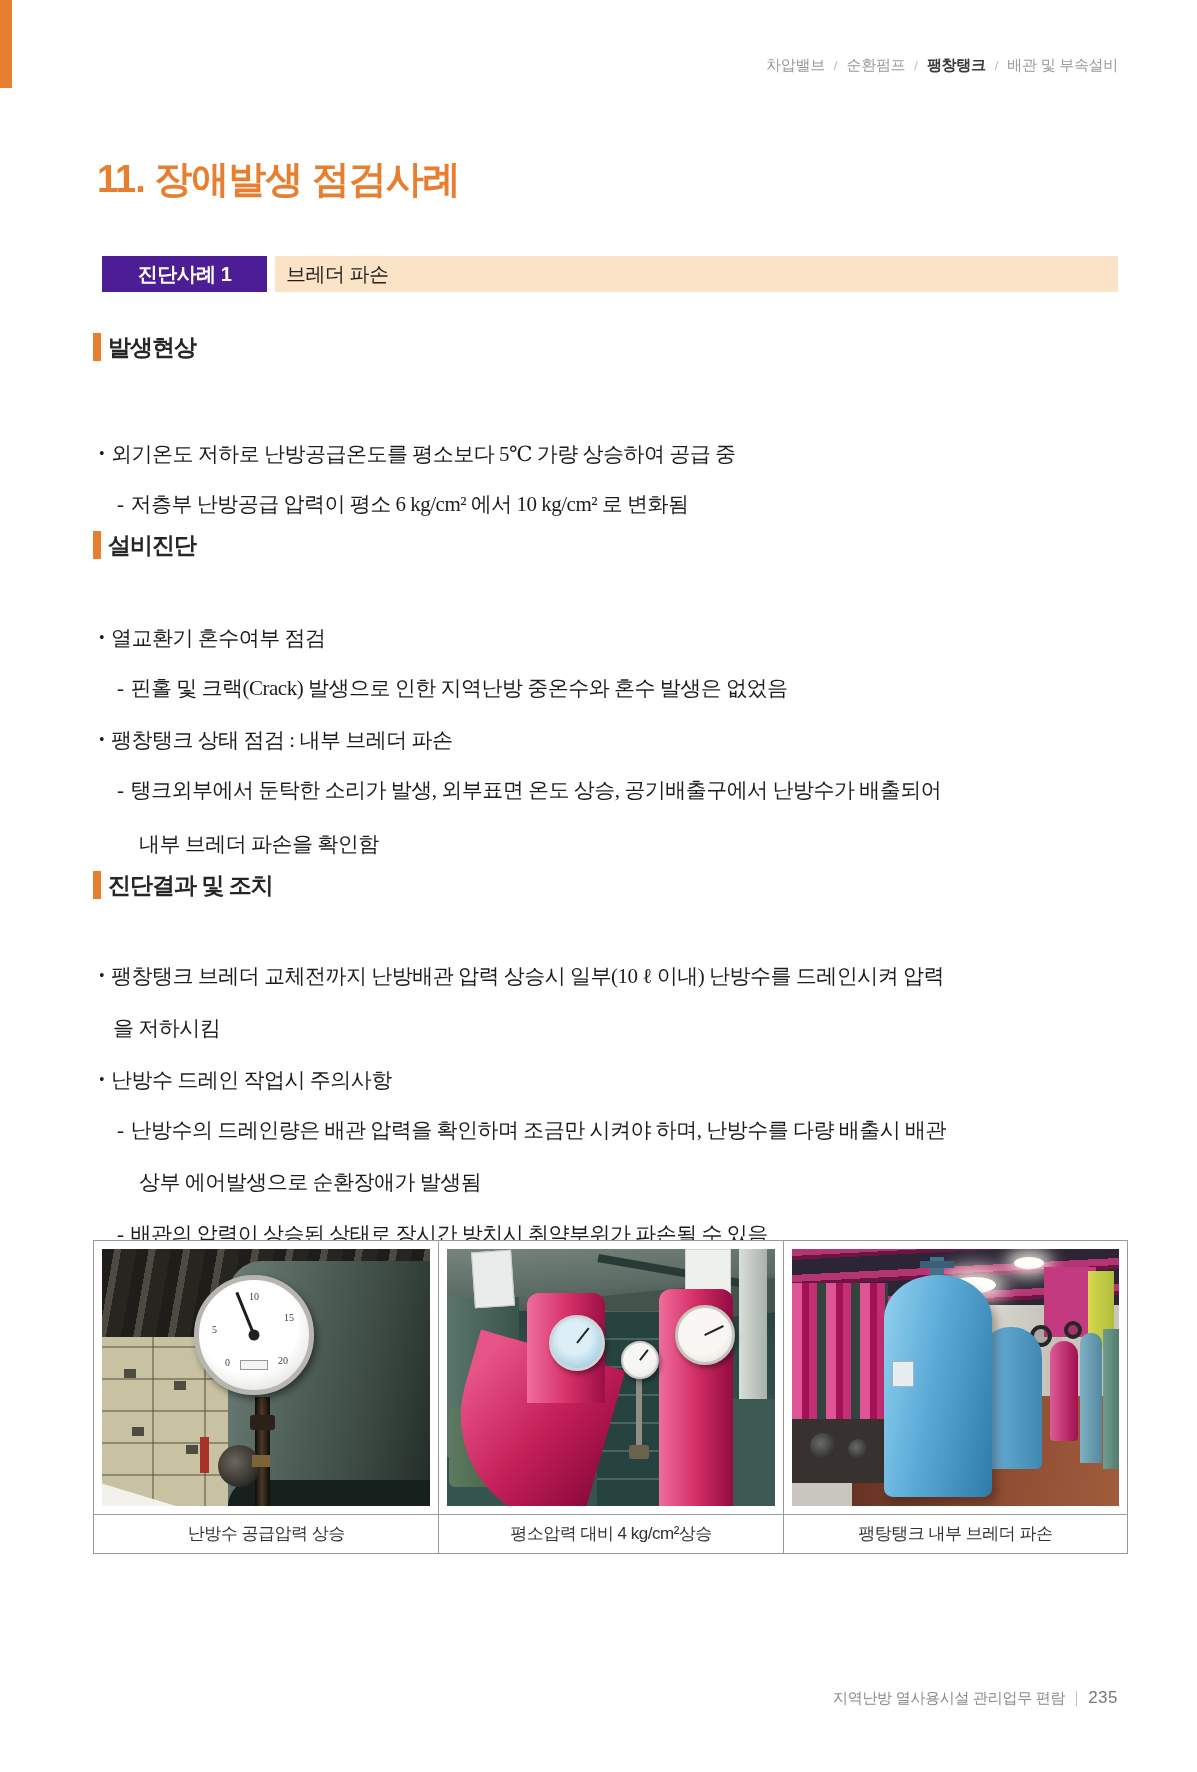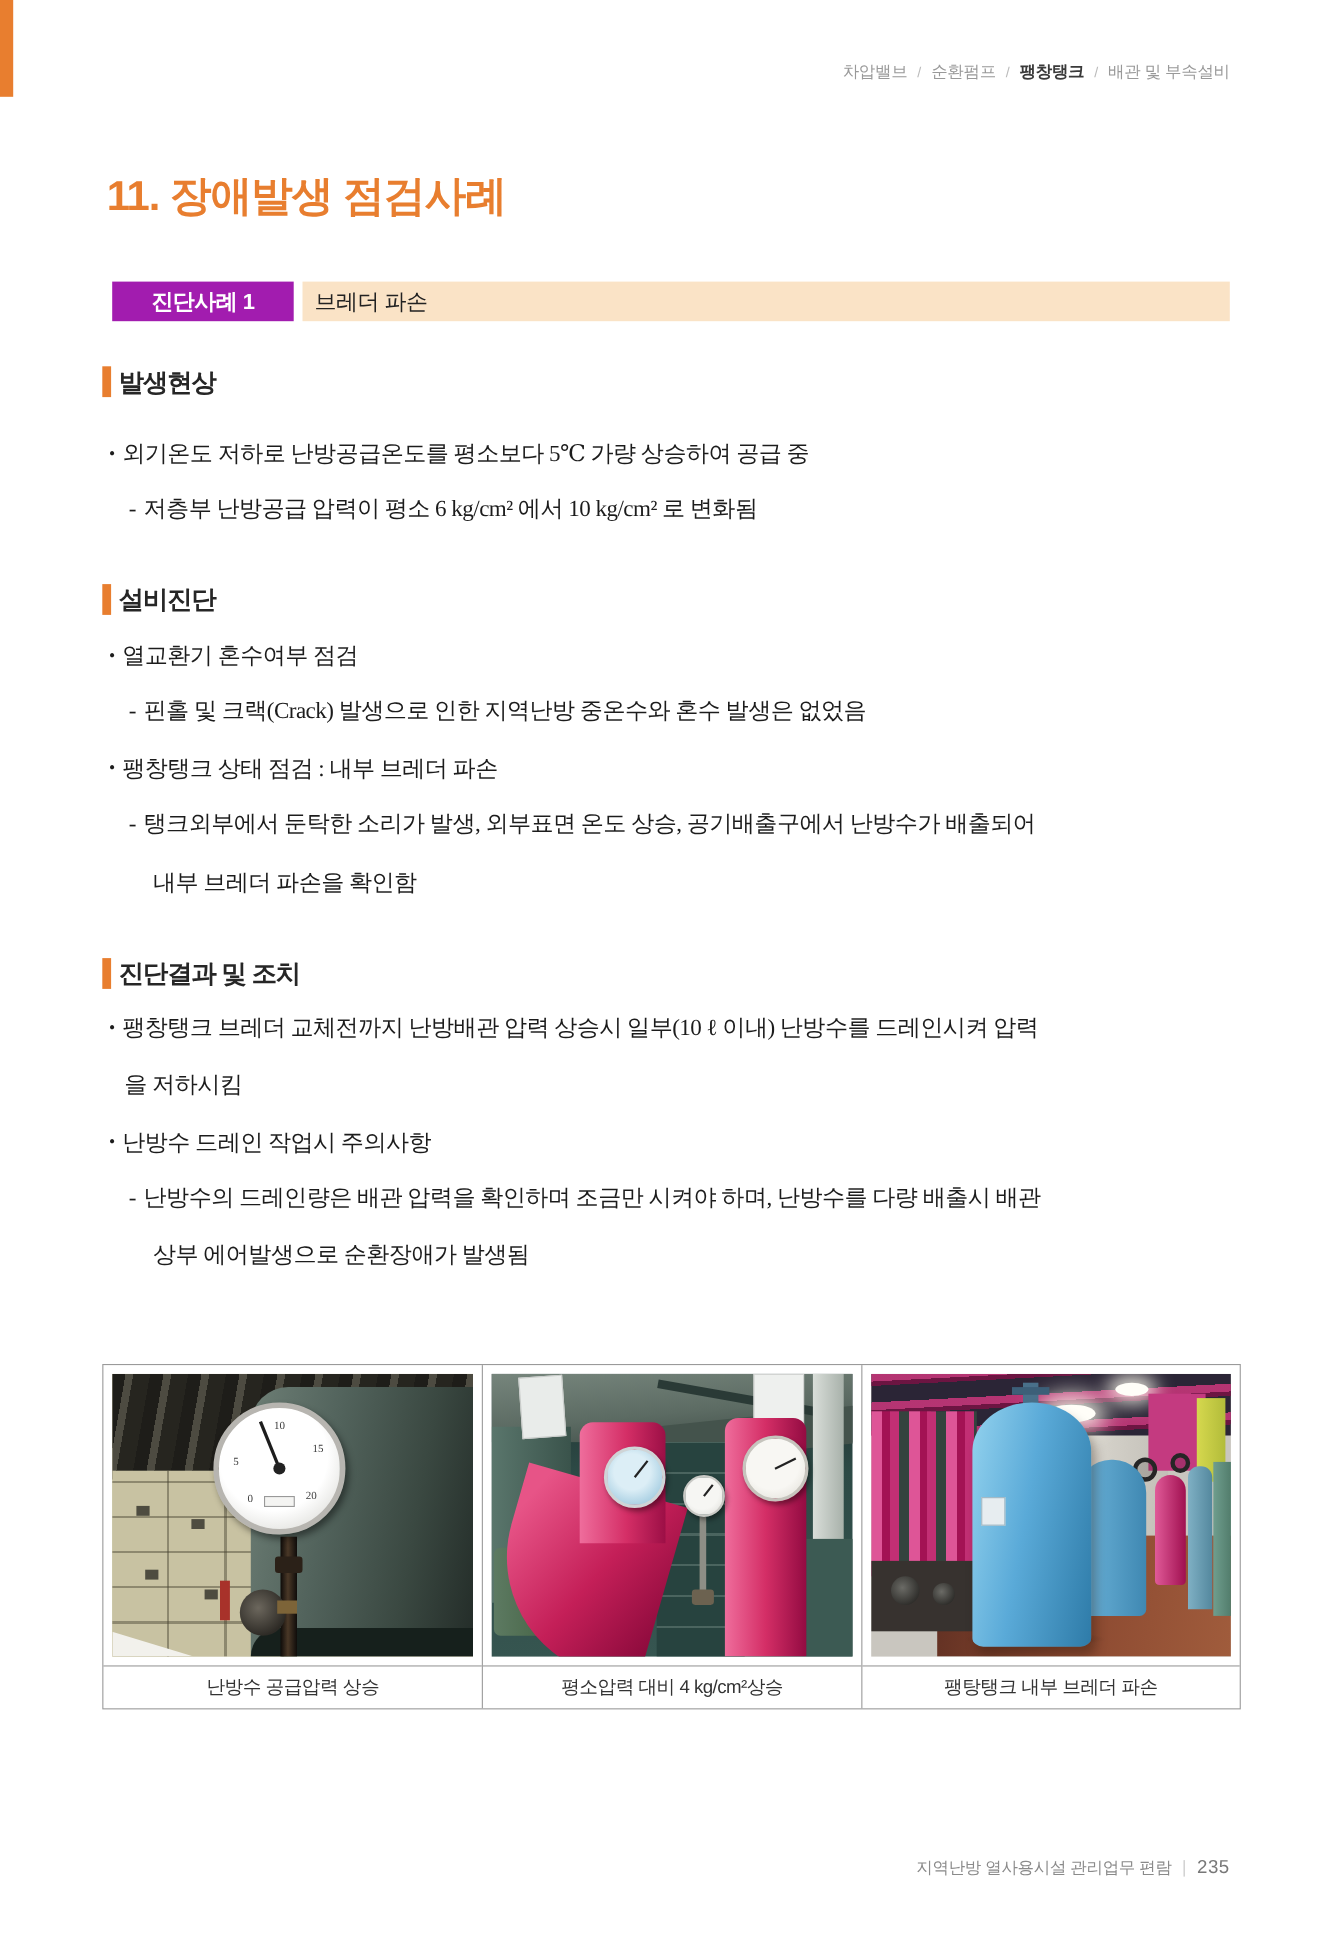--- a/index.html
+++ b/index.html
@@ -20,39 +20,39 @@
 
   
   .page-title {
     position:absolute; left:97px; top:158px; font-size:38px; font-weight:800;
     color:#E87E2F; letter-spacing:-1px; line-height:1.15;
   }
 
   
   .case-header { position:absolute; left:102px; top:256px; right:79px; height:36px; display:flex; }
   .case-badge {
-    width:165px; height:36px; background:#a21caf; color:#fff; font-size:20px; font-weight:bold;
+    width:165px; height:36px; background:#4c1d95; color:#fff; font-size:20px; font-weight:bold;
     display:flex; align-items:center; justify-content:center; letter-spacing:-0.5px;
   }
   .case-bar {
     flex:1; height:36px; background:#FAE3C6; margin-left:8px;
     display:flex; align-items:center; padding-left:11px;
   }
   .case-bar span { font-size:20px; font-weight:normal; color:#222; letter-spacing:-0.5px; }
 
   
   .section-h { position:absolute; left:93px; display:flex; align-items:center; height:30px; }
   .section-h .hbar { width:8px; height:28px; background:#E87E2F; margin-right:7px; }
   .section-h .htxt { font-size:23px; font-weight:bold; color:#262626; letter-spacing:-1px; }
 
   
   .line {
     position:absolute; white-space:nowrap;
     font-family:"Liberation Serif","DejaVu Serif",serif;
-    font-size:21px; color:#1c1c1c; letter-spacing:-0.5px;
+    font-size:21px; color:#1c1c1c; letter-spacing:-0.5px;margin-top:42px;
   }
   .line .mk { display:inline-block; margin-right:7px; }
   .line.bullet { left:99px; }
   .line.bullet .mk { font-size:16px; vertical-align:2px; }
   .line.dash { left:117px; }
   .line.cont1 { left:113px; }
   .line.cont2 { left:139px; }
 
   
   .figure {
@@ -257,20 +257,23 @@
   </div>
   <div class="line bullet" style="top:1024px">
     <span class="mk">•</span><span>난방수 드레인 작업시 주의사항</span>
   </div>
   <div class="line dash" style="top:1074px">
     <span class="mk">-</span><span>난방수의 드레인량은 배관 압력을 확인하며 조금만 시켜야 하며, 난방수를 다량 배출시 배관</span>
   </div>
   <div class="line cont2" style="top:1126px">
     <span>상부 에어발생으로 순환장애가 발생됨</span>
   </div>
+  <div class="line dash" style="top:1178px">
+    <span class="mk">-</span><span>배관의 압력이 상승된 상태로 장시간 방치시 취약부위가 파손될 수 있음</span>
+  </div>
 
   <div class="figure">
 
     <div class="figure-cell">
       <div class="photo-wrap">
         <div class="photo p1">
           <div class="abs p1-ceiling"></div>
           <div class="abs p1-cabinet"></div>
           <div class="abs p1-cabwin" style="left:22px; top:120px;"></div>
           <div class="abs p1-cabwin" style="left:72px; top:132px;"></div>

